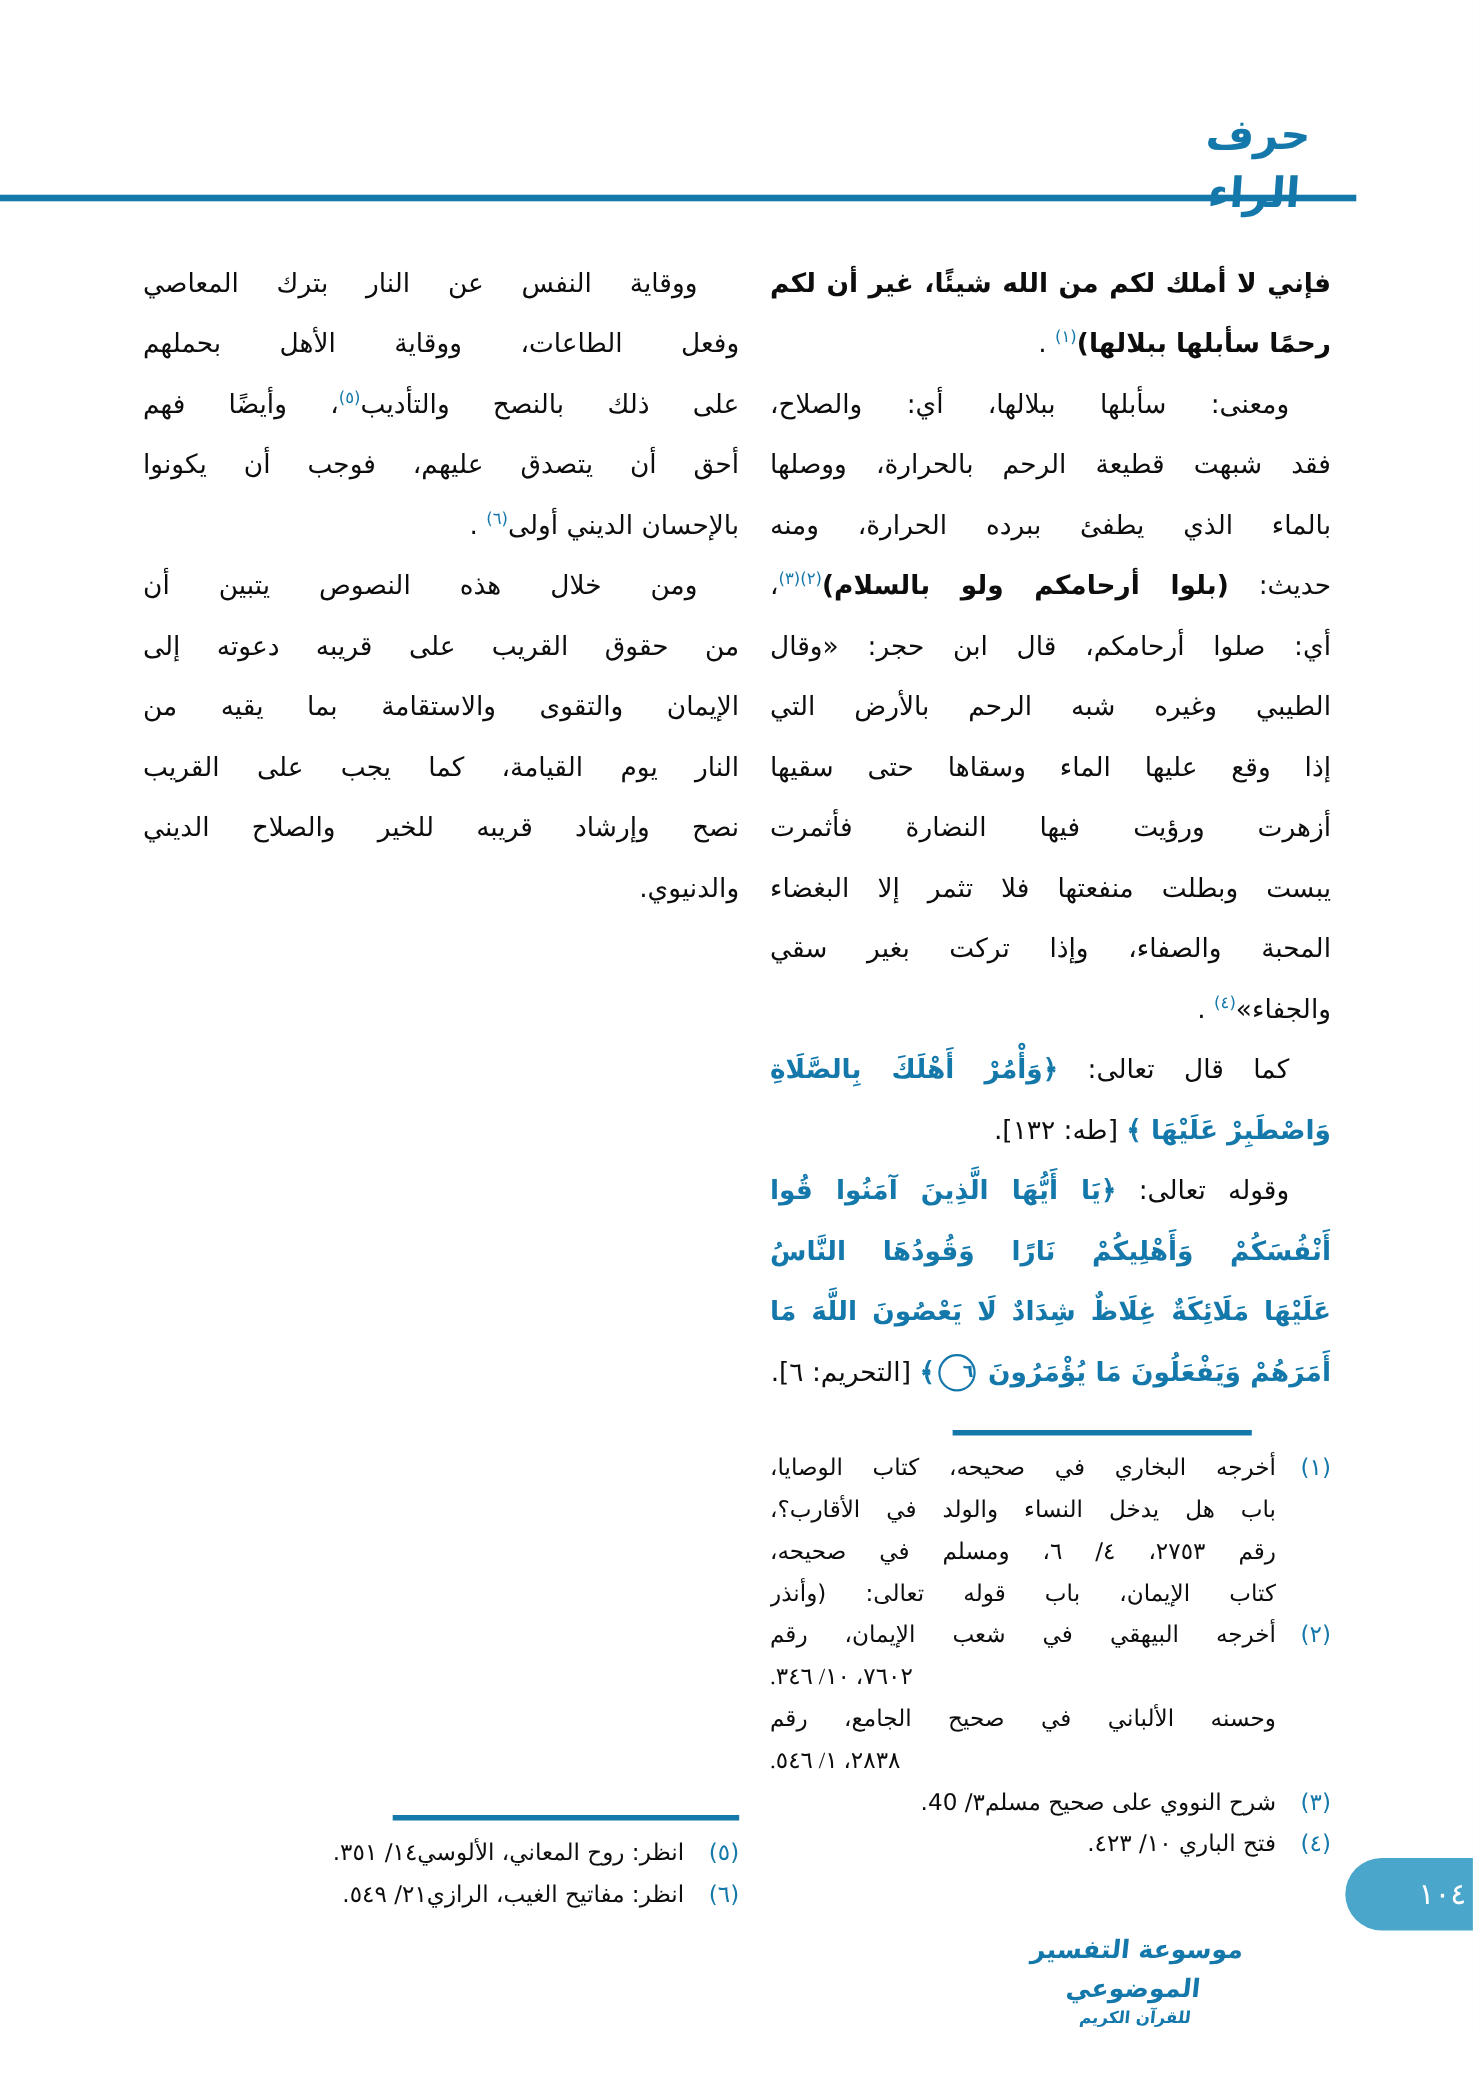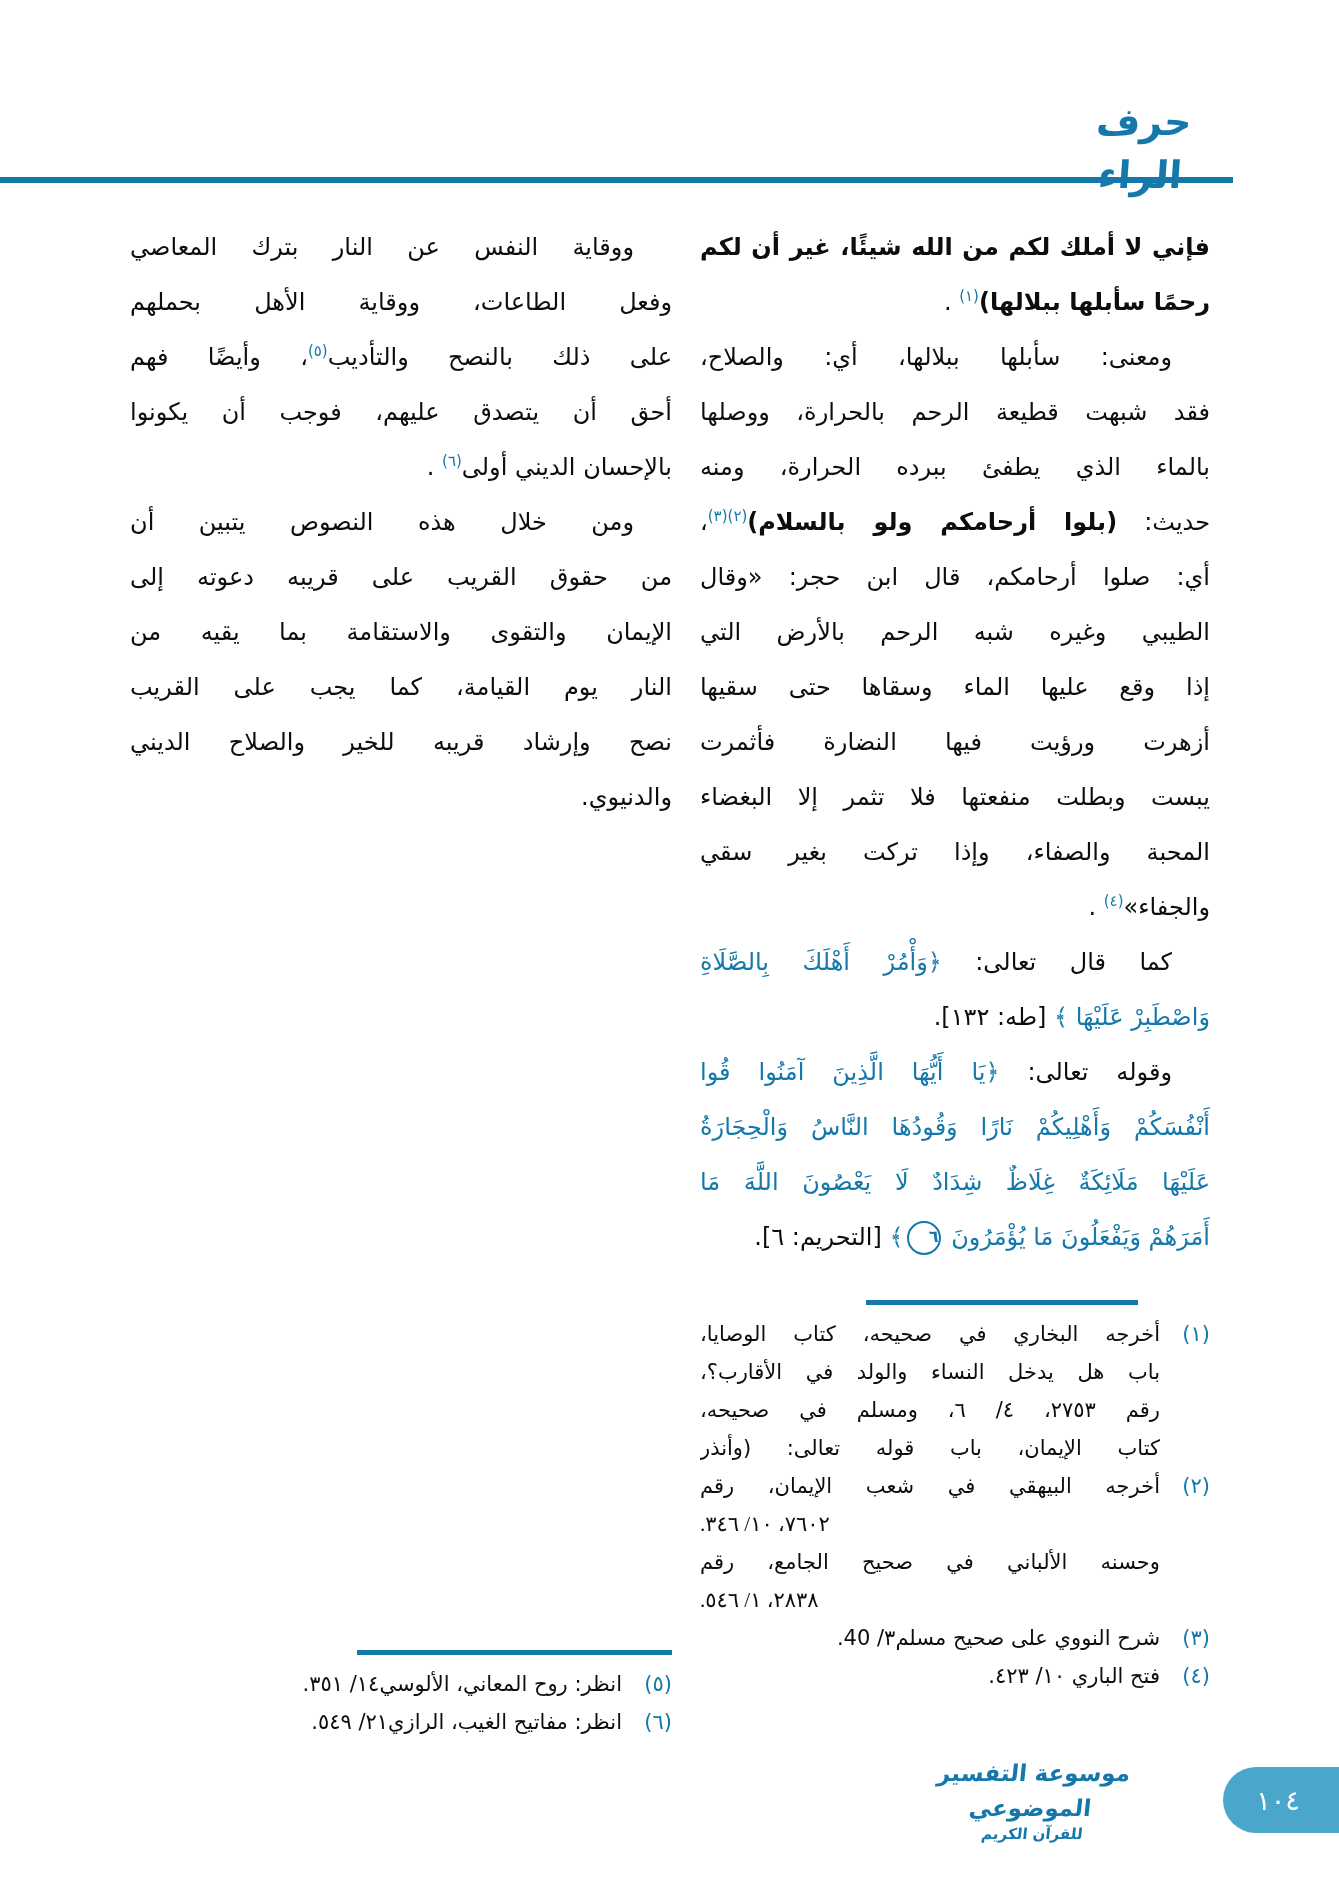--- a/index.html
+++ b/index.html
@@ -23,31 +23,31 @@
     position:absolute;top:96px;left:1082px;width:120px;
     font-size:38px;font-weight:bold;color:var(--accent);
     text-align:center;line-height:1.4;
     transform:skewX(-4deg);
   }
   .header-rule{
     position:absolute;top:177px;left:0;width:1233px;height:6px;
     background:var(--accent);
   }
   
-  .col{position:absolute;top:220px;font-size:24px;}
+  .col{position:absolute;top:230px;font-size:24px;}
   .col-right{left:700px;width:510px;}
   .col-left{left:130px;width:542px;}
   .body .line{height:55px;line-height:55px;overflow:hidden;}
   .al-j{text-align:justify;text-align-last:justify;}
   .al-r{text-align:right;text-align-last:right;}
   .al-l{text-align:center;text-align-last:left;font-family:Liberation Serif, serif;}
   .indent{padding-right:38px;}
   .seg-n{font-weight:normal;}
   .seg-b{font-weight:bold;}
-  .seg-q{color:var(--accent);font-weight:normal;}
+  .seg-q{color:var(--accent);font-weight:bold;}
   sup.fnref{color:var(--accent);font-size:15px;font-weight:normal;vertical-align:super;line-height:0;}
   .ayah-mark{
     display:inline-block;width:30px;height:30px;line-height:28px;
     border:2px solid var(--accent);border-radius:50%;
     color:var(--accent);font-size:16px;text-align:center;
     vertical-align:middle;margin:0 3px;font-weight:bold;
   }
   
   .fn-rule{position:absolute;height:5px;background:var(--accent);}
   .fn-rule-right{top:1300px;left:866px;width:272px;}
@@ -61,23 +61,23 @@
   .fn-lines{flex:1;}
   .footnotes .line{height:38px;line-height:38px;overflow:hidden;}
   
   .logo{
     position:absolute;top:1756px;left:903px;width:258px;
     text-align:center;color:var(--accent);
   }
   .logo-l1{font-size:23px;font-weight:bold;line-height:1.5;transform:skewX(-6deg);}
   .logo-l2{font-size:15px;font-weight:bold;transform:skewX(-6deg);}
   .page-badge{
-    position:absolute;top:1767px;left:1223px;width:116px;height:66px;
+    position:absolute;top:1689px;left:1223px;width:116px;height:66px;
     background:var(--badge);border-radius:33px 0 0 33px;
-    color:#ffffff;display:flex;align-items:center;justify-content:center;
+    color:#ffffff;display:flex;align-items:center;justify-content:flex-start;
     font-size:27px;letter-spacing:9px;padding-right:6px;box-sizing:border-box;
   }
 </style>
 </head>
 <body>
 
 <div class="page">
 
   <div class="header-title">حرف الراء</div>
   <div class="header-rule"></div>

